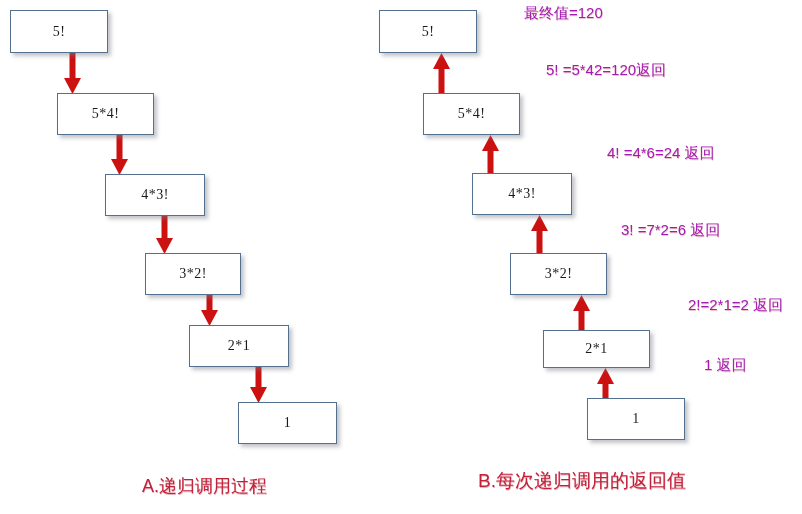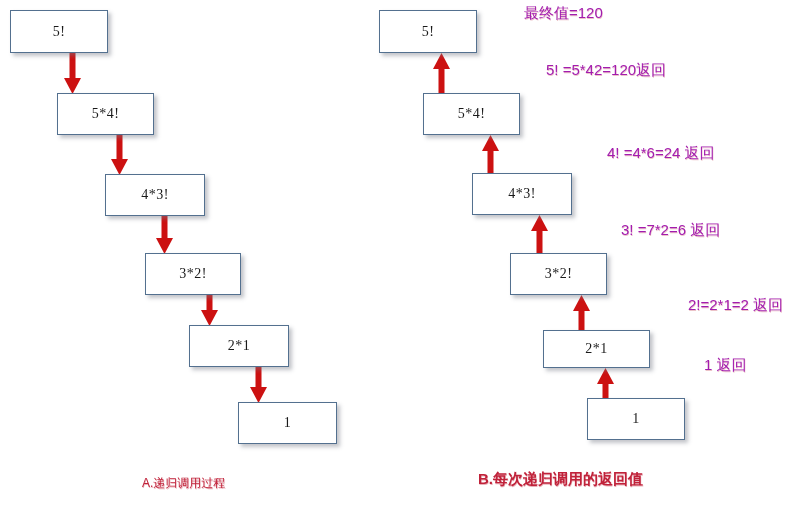--- a/index.html
+++ b/index.html
@@ -52,30 +52,30 @@
     color: #a21caf;
     white-space: nowrap;
     line-height: 1.1;
     text-shadow: 0.5px 0.5px 0 rgba(192,57,74,0.30);
   }
 
   
   .caption {
     position: absolute;
     font-family: "Liberation Sans", "DejaVu Sans", sans-serif;
-    font-size: 15px;
-    font-weight: bold;
+    font-size: 19px;
+    font-weight: normal;
     color: #c0223a;
     white-space: nowrap;
     line-height: 1.1;
     text-shadow: 0.6px 0.6px 0 rgba(192,34,58,0.35);
   }
   .caption.plain {
     font-weight: normal;
-    font-size: 12px;
+    font-size: 18px;
     color: #c0223a;
   }
 </style>
 </head>
 <body>
 
 <div id="canvas">
 
   <div id="panel-a">
       <div class="arrow" style="left: 63.5px; top: 52px;">

